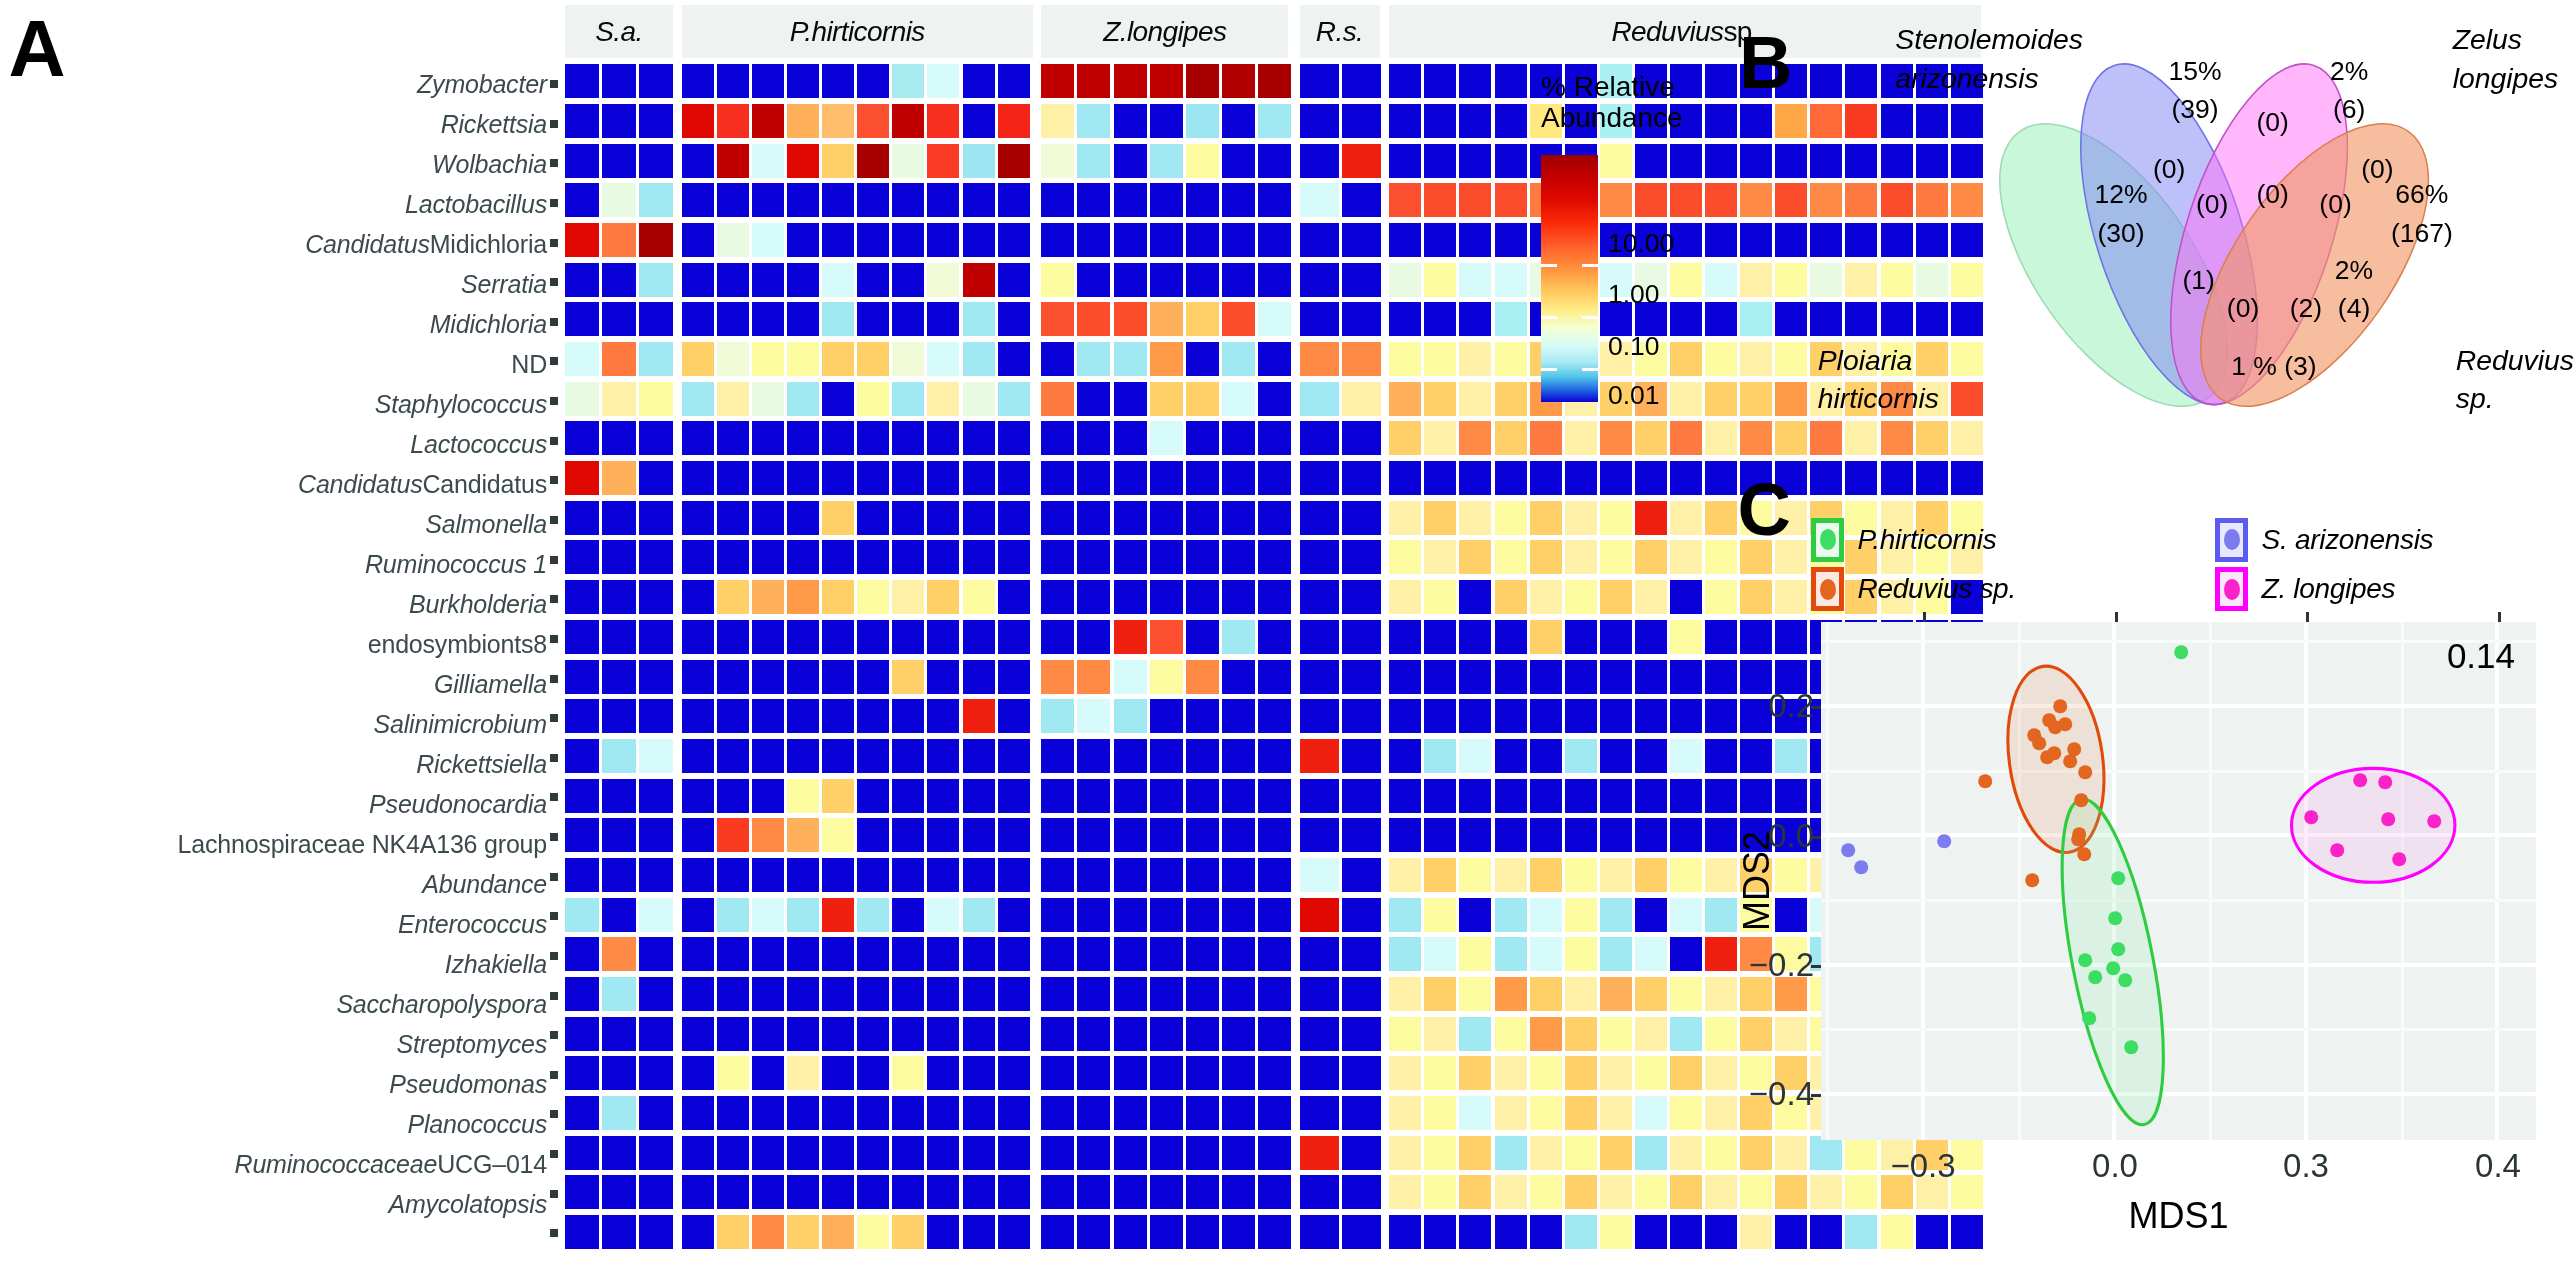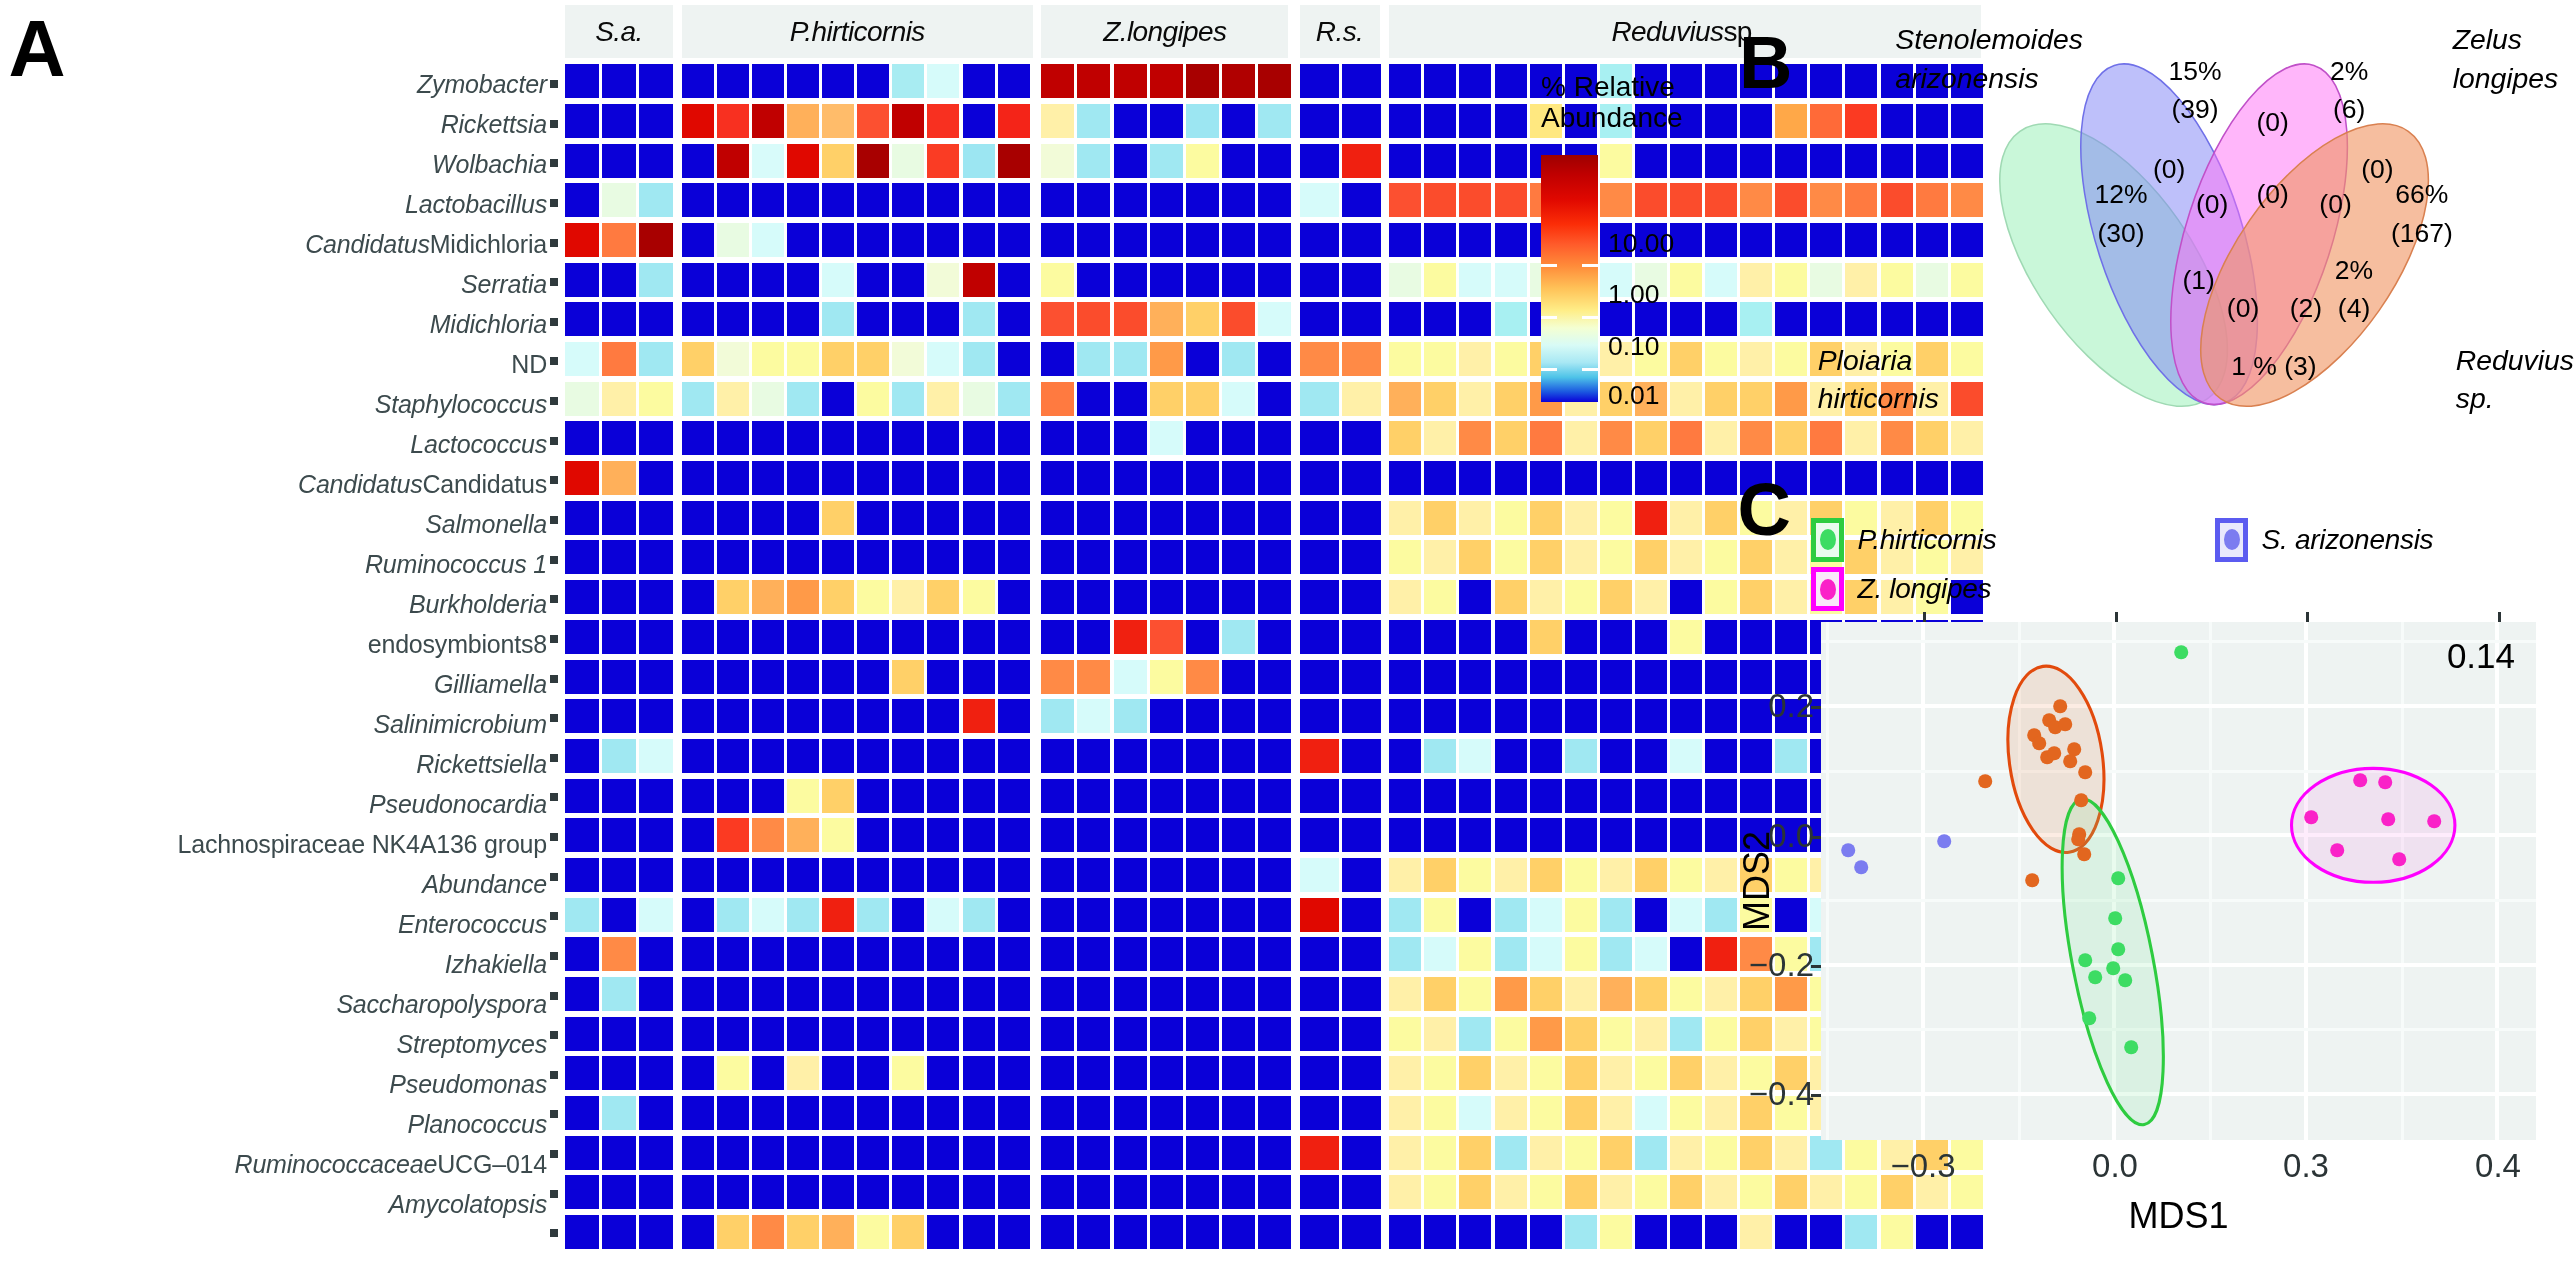--- a/index.html
+++ b/index.html
@@ -1520,20 +1520,26 @@
         <div class="mds-key" style="border-color: rgb(46, 204, 64); background: rgb(234, 251, 238);">
           <div class="mds-dot" style="background: rgb(61, 220, 99);"></div>
         </div>
         <div class="mds-leg-label">P.hirticornis</div>
       </div>
       <div class="mds-leg-item">
         <div class="mds-key" style="border-color: rgb(91, 91, 240); background: rgb(232, 232, 252);">
           <div class="mds-dot" style="background: rgb(123, 124, 240);"></div>
         </div>
         <div class="mds-leg-label">S. arizonensis</div>
+      </div>
+      <div class="mds-leg-item">
+        <div class="mds-key" style="border-color: rgb(226, 74, 12); background: rgb(252, 234, 226);">
+          <div class="mds-dot" style="background: rgb(226, 102, 31);"></div>
+        </div>
+        <div class="mds-leg-label">Reduvius sp.</div>
       </div>
       <div class="mds-leg-item">
         <div class="mds-key" style="border-color: rgb(255, 0, 255); background: rgb(250, 232, 250);">
           <div class="mds-dot" style="background: rgb(250, 34, 200);"></div>
         </div>
         <div class="mds-leg-label">Z. longipes</div>
       </div>
     </div>
 
   <div class="mds-plot">

